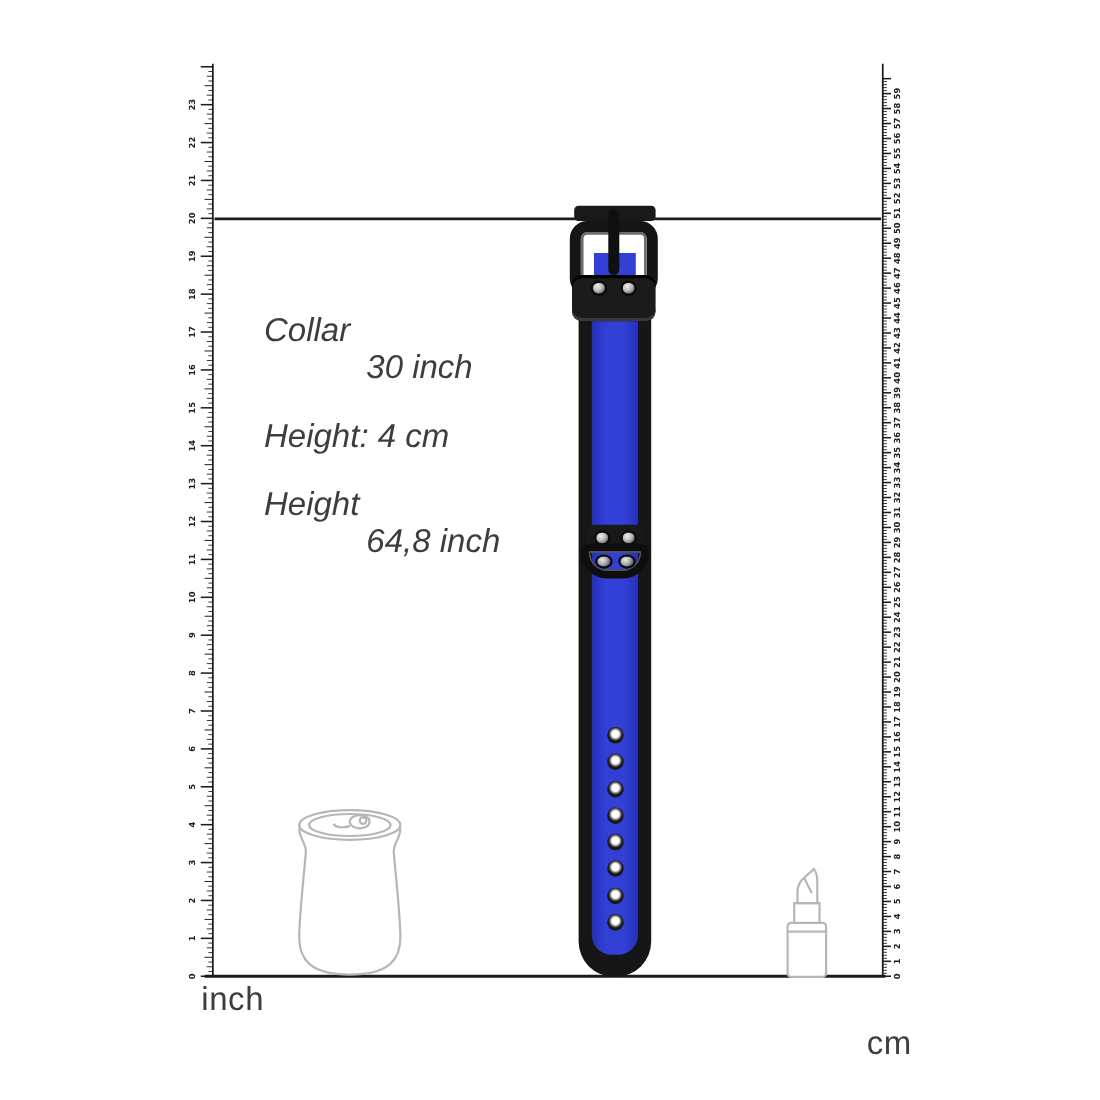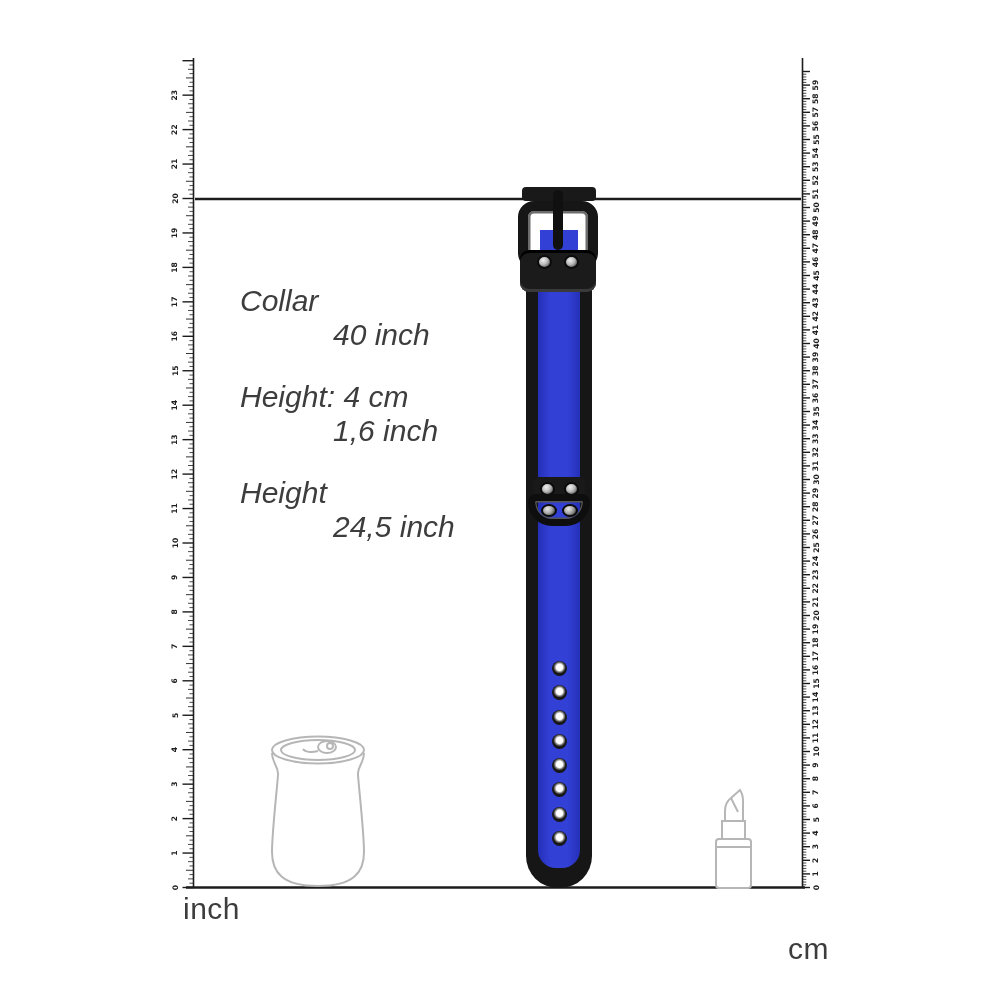--- a/index.html
+++ b/index.html
@@ -676,29 +676,28 @@
         <line x1="802.5" x2="806.3" y1="74.22000000000003" y2="74.22000000000003" stroke="#1c1c1c" stroke-width="0.8"></line>
         <line x1="802.5" x2="810" y1="71.50000000000011" y2="71.50000000000011" stroke="#1c1c1c" stroke-width="1.4"></line>
       </g>
     <line x1="195" y1="199" x2="801" y2="199" stroke="#1c1c1c" stroke-width="2.6"></line>
     <line x1="186" y1="887.5" x2="805" y2="887.5" stroke="#1c1c1c" stroke-width="2.6"></line>
   </svg>
 
   <div class="specs">
     <div class="spec">
       <div>Collar</div>
-      <div class="imperial">40 inch</div>
+      <div class="imperial">30 inch</div>
     </div>
     <div class="spec">
       <div>Height: 4 cm</div>
-      <div class="imperial">1,6 inch</div>
     </div>
     <div class="spec">
       <div>Height</div>
-      <div class="imperial">24,5 inch</div>
+      <div class="imperial">64,8 inch</div>
     </div>
   </div>
 
   <div class="collar">
     <div class="tongue"></div>
     <div class="top-bar"></div>
     <div class="buckle-frame"></div>
     <div class="prong"></div>
     <div class="keeper"></div>
     <div class="rivet keeper-rivet-left"></div>

